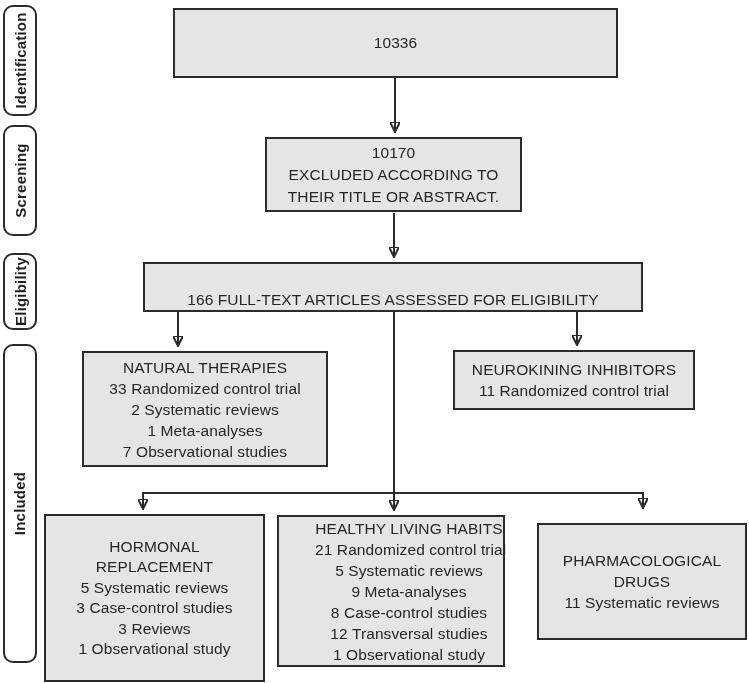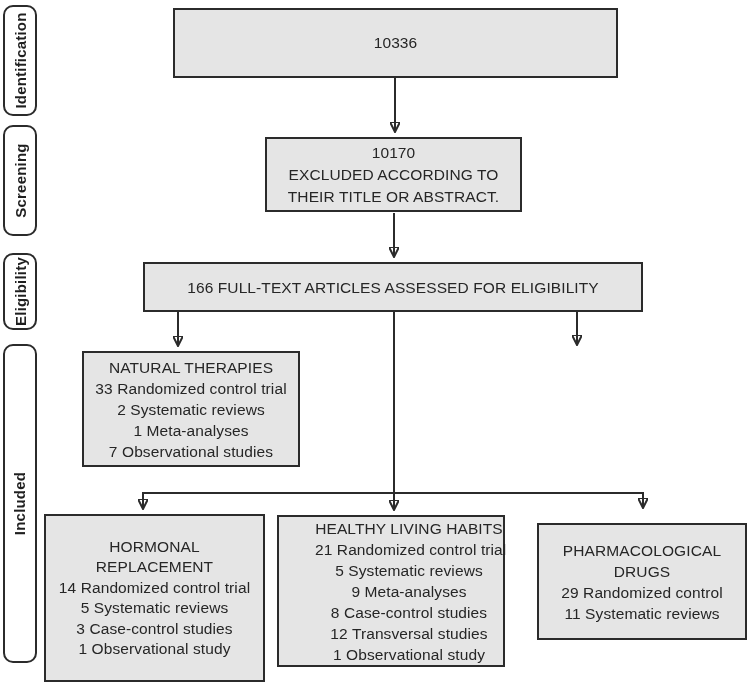--- a/index.html
+++ b/index.html
@@ -26,22 +26,22 @@
     flex-direction: column;
     justify-content: center;
     text-align: center;
     font-size: 15.5px;
     line-height: 21px;
     letter-spacing: 0.1px;
   }
   .bl { white-space: nowrap; }
   #box-references      { left: 173px; top: 8px;   width: 445px; height: 70px;  line-height: 22px; }
   #box-excluded        { left: 265px; top: 137px; width: 257px; height: 75px;  line-height: 22px; }
-  #box-fulltext        { left: 143px; top: 262px; width: 500px; height: 50px; }
-  #box-natural         { left: 82px;  top: 351px; width: 218px; height: 116px; }
+  #box-fulltext        { left: 143px; top: 262px; width: 500px; height: 50px; justify-content: flex-end; }
+  #box-natural         { left: 82px;  top: 351px; width: 246px; height: 116px; }
   #box-neurokining     { left: 453px; top: 350px; width: 242px; height: 60px; }
   #box-hormonal        { left: 44px;  top: 514px; width: 221px; height: 168px; line-height: 20.5px; }
   #box-healthy         { left: 277px; top: 515px; width: 228px; height: 152px; padding-left: 36px; }
   #box-pharmacological { left: 537px; top: 523px; width: 210px; height: 117px; }
   
   .stage {
     position: absolute;
     left: 3px;
     width: 34px;
     box-sizing: border-box;
@@ -129,40 +129,43 @@
   </div>
 
   <div class="box" id="box-natural">
     <div class="bl">NATURAL THERAPIES</div>
     <div class="bl">33 Randomized control trial</div>
     <div class="bl">2 Systematic reviews</div>
     <div class="bl">1 Meta-analyses</div>
     <div class="bl">7 Observational studies</div>
   </div>
 
+  <div class="box" id="box-neurokining">
+    <div class="bl">NEUROKINING INHIBITORS</div>
+    <div class="bl">11 Randomized control trial</div>
+  </div>
 
   <div class="box" id="box-hormonal">
     <div class="bl">HORMONAL</div>
     <div class="bl">REPLACEMENT</div>
-    <div class="bl">14 Randomized control trial</div>
     <div class="bl">5 Systematic reviews</div>
     <div class="bl">3 Case-control studies</div>
+    <div class="bl">3 Reviews</div>
     <div class="bl">1 Observational study</div>
   </div>
 
   <div class="box" id="box-healthy">
     <div class="bl">HEALTHY LIVING HABITS</div>
     <div class="bl">21 Randomized control trial</div>
     <div class="bl">5 Systematic reviews</div>
     <div class="bl">9 Meta-analyses</div>
     <div class="bl">8 Case-control studies</div>
     <div class="bl">12 Transversal studies</div>
     <div class="bl">1 Observational study</div>
   </div>
 
   <div class="box" id="box-pharmacological">
     <div class="bl">PHARMACOLOGICAL</div>
     <div class="bl">DRUGS</div>
-    <div class="bl">29 Randomized control</div>
     <div class="bl">11 Systematic reviews</div>
   </div>
 
 </div>
 
 </body></html>

